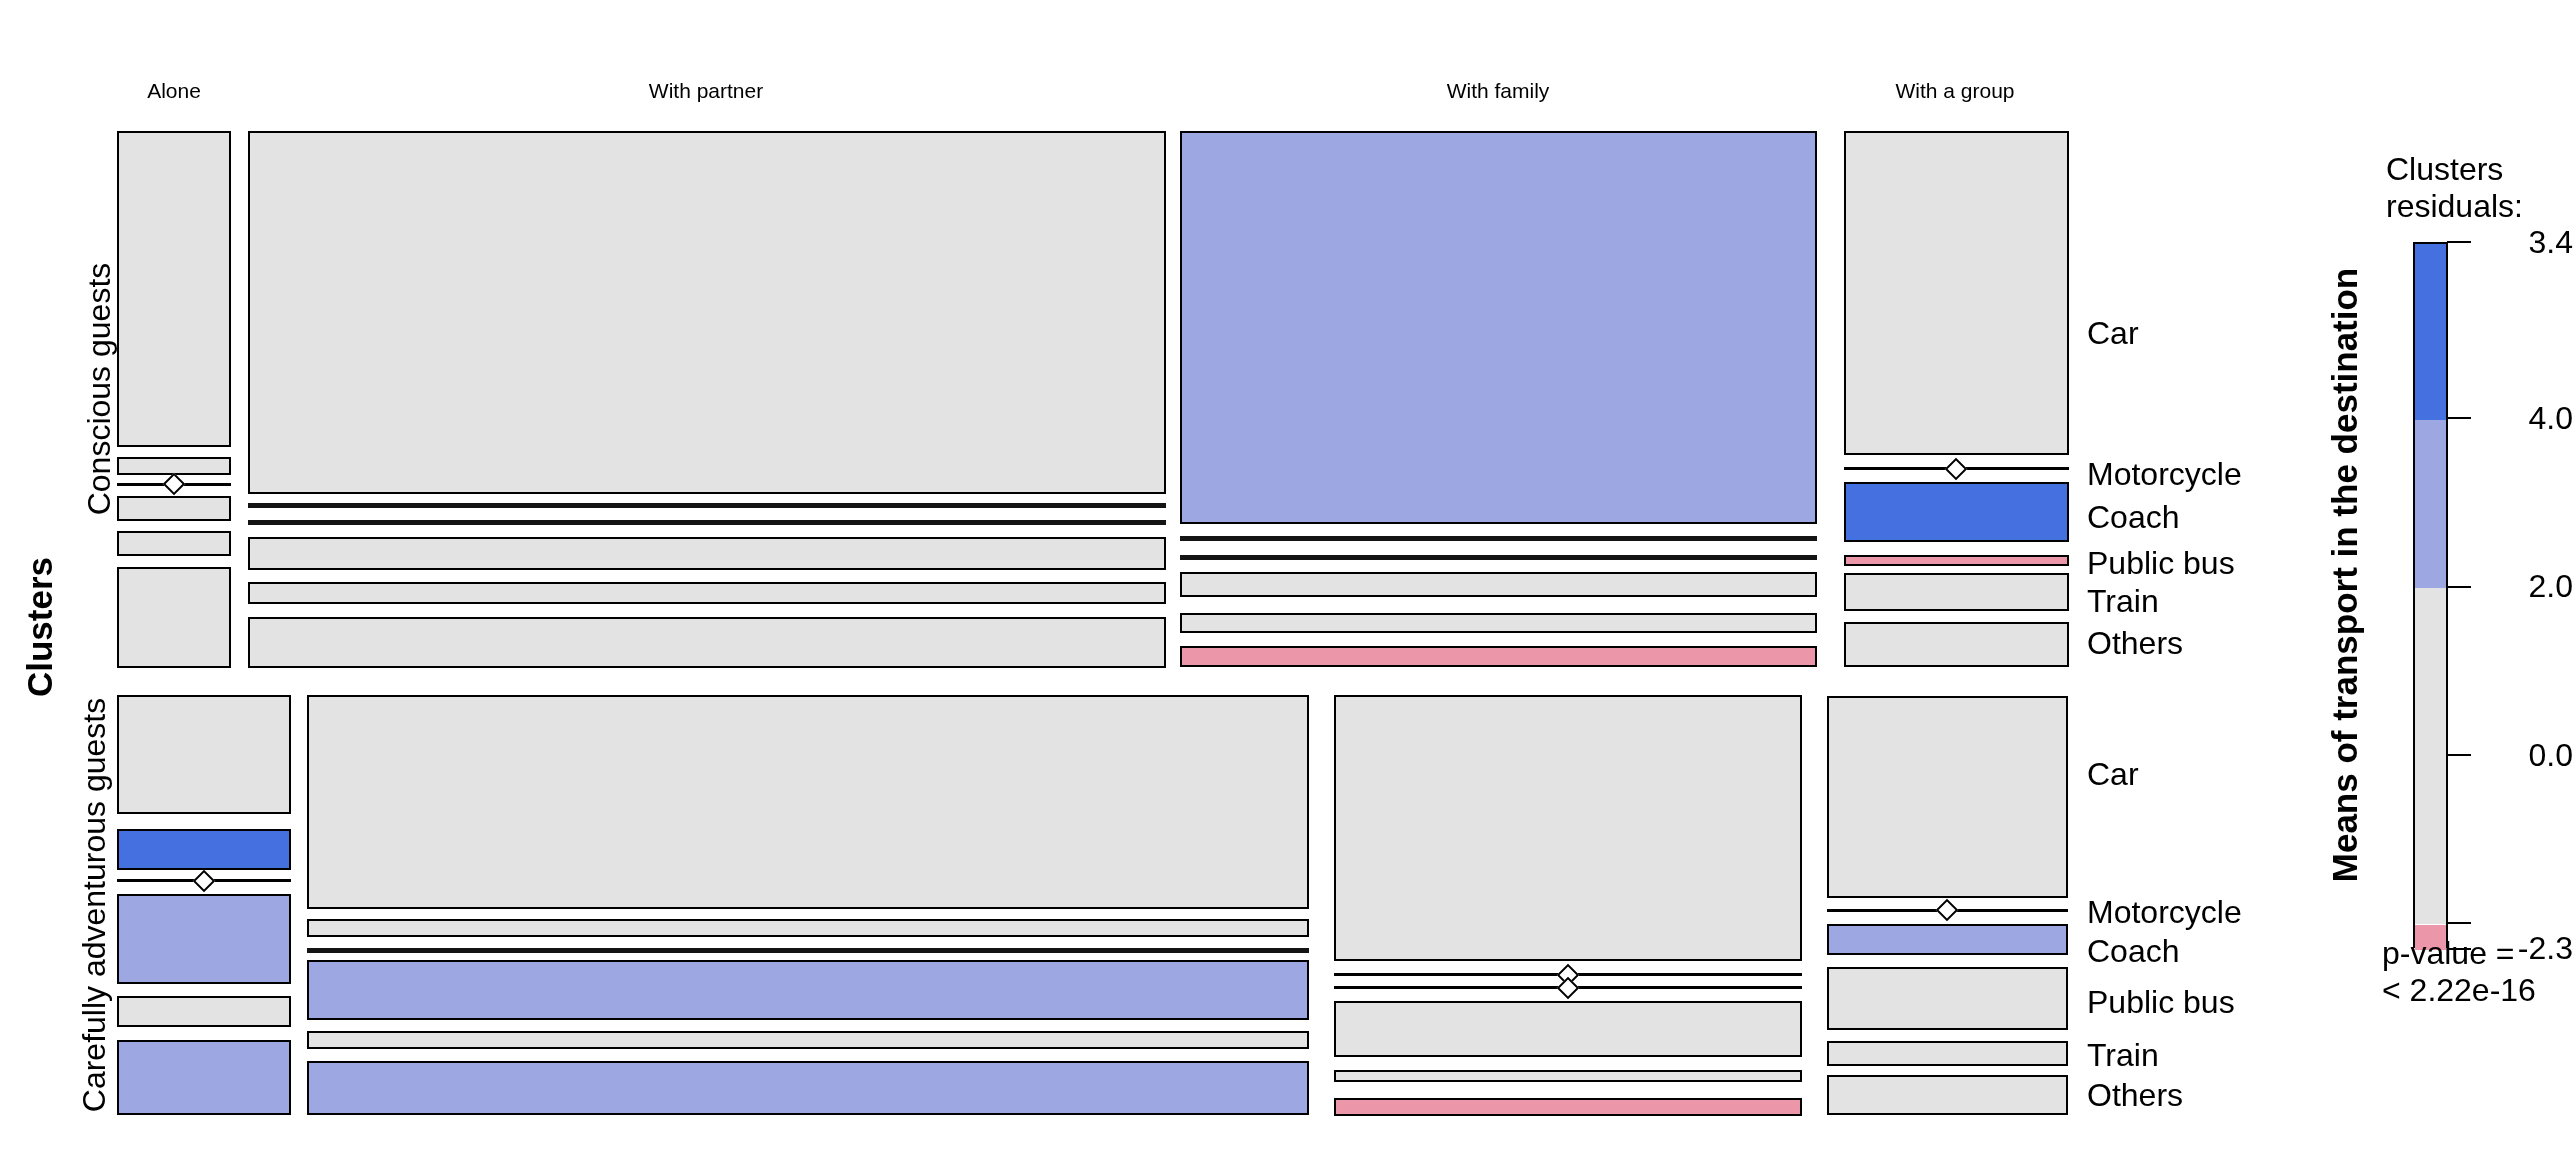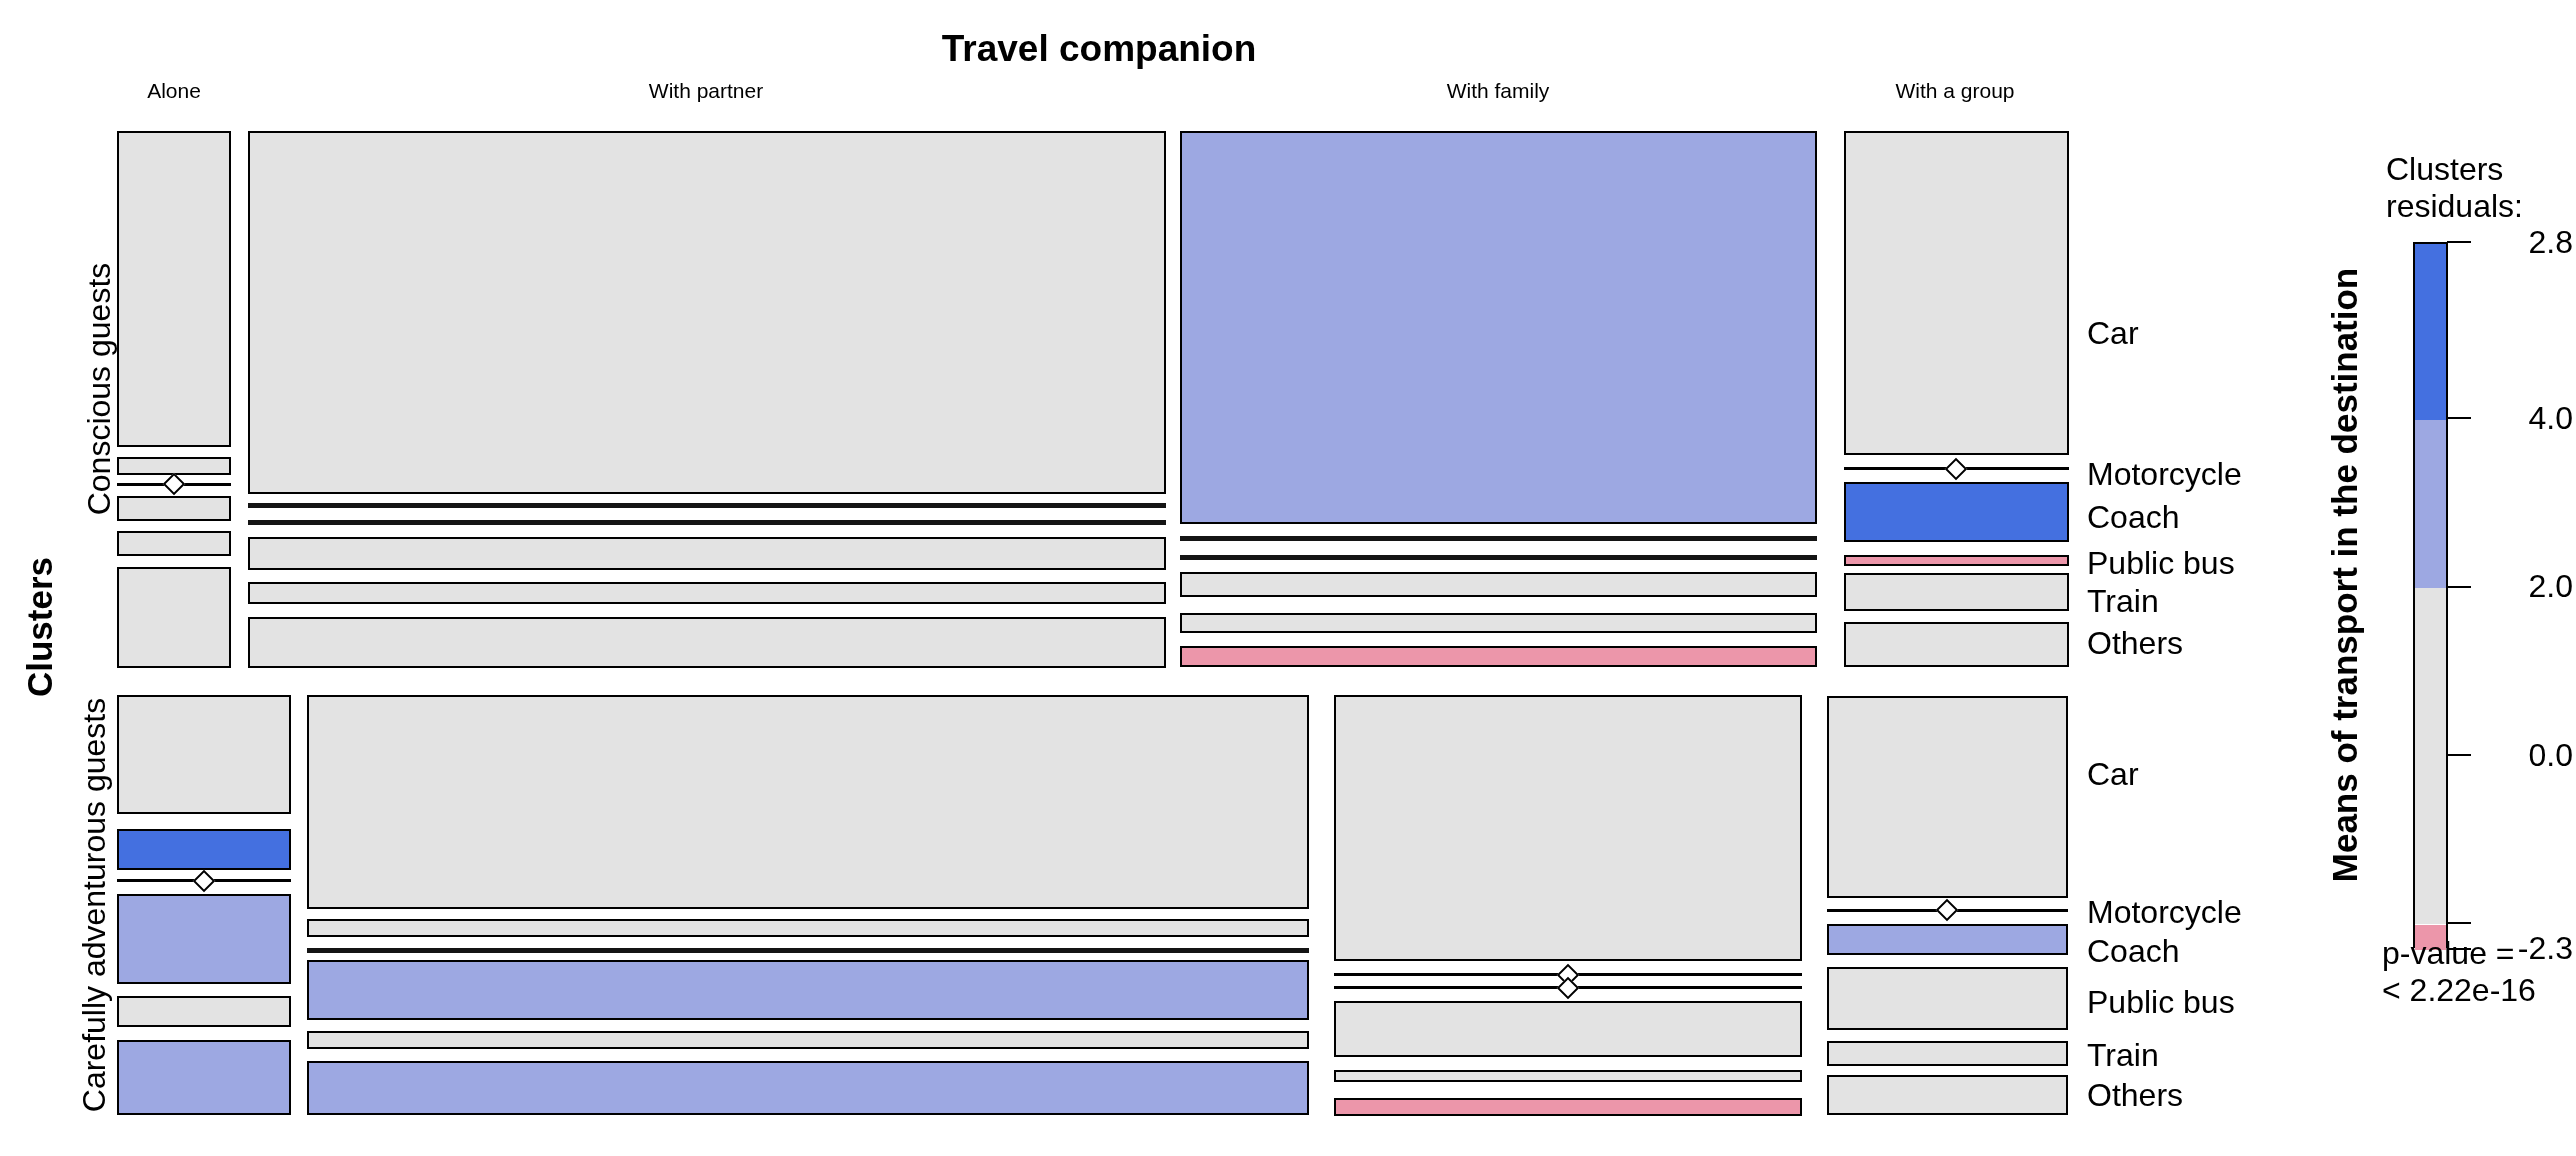--- a/index.html
+++ b/index.html
@@ -19,21 +19,20 @@
   .legend-title,.pvalue{font-size:32px;line-height:37px;white-space:nowrap;}
   .legend-bar{box-sizing:border-box;border:2.4px solid #000;}
   .legend-seg{position:absolute;left:0;width:100%;}
   .legend-tick{height:2.4px;background:#000;}
   .legend-tick-label{font-size:32px;transform:translateY(-50%);text-align:right;width:103px;white-space:nowrap;}
 </style>
 </head>
 <body>
 
 <div id="stage">
-  <div class="abs chart-title" style="left: 1099px; top: 49px;">Travel companion</div>
   <div class="abs axis-title" id="clusters-title" style="left: 40px; top: 627px;">Clusters</div>
   <div class="abs axis-title" id="transport-title" style="left: 2345px; top: 575px;">Means of transport in the destination</div>
 
   <div id="headers">
       <div class="abs col-header" style="left: 174px; top: 91px;">Alone</div>
       <div class="abs col-header" style="left: 706px; top: 91px;">With partner</div>
       <div class="abs col-header" style="left: 1498px; top: 91px; text-align: right;">With family</div>
       <div class="abs col-header" style="left: 1955px; top: 91px;">With a group</div>
     </div>
   <div id="cluster-labels">
@@ -117,21 +116,21 @@
       <div>residuals:</div>
     </div>
     <div class="abs legend-bar" id="legend-bar" style="left: 2413px; top: 242px; width: 35px; height: 706px;">
         <div class="legend-seg" style="top: 0px; height: 176px; background: rgb(68, 112, 224);"></div>
         <div class="legend-seg" style="top: 176px; height: 168px; background: rgb(157, 168, 226);"></div>
         <div class="legend-seg" style="top: 344px; height: 336px; background: rgb(227, 227, 227);"></div>
         <div class="legend-seg" style="top: 681px; height: 25.4px; background: rgb(236, 150, 170);"></div>
       </div>
     <div id="legend-ticks">
         <div class="abs legend-tick" style="left: 2447px; top: 241px; width: 24px;"></div>
-        <div class="abs legend-tick-label" style="left: 2470px; top: 242px;">2.8</div>
+        <div class="abs legend-tick-label" style="left: 2470px; top: 242px;">3.4</div>
         <div class="abs legend-tick" style="left: 2447px; top: 417px; width: 24px;"></div>
         <div class="abs legend-tick-label" style="left: 2470px; top: 418px;">4.0</div>
         <div class="abs legend-tick" style="left: 2447px; top: 586px; width: 24px;"></div>
         <div class="abs legend-tick-label" style="left: 2470px; top: 586px;">2.0</div>
         <div class="abs legend-tick" style="left: 2447px; top: 754px; width: 24px;"></div>
         <div class="abs legend-tick-label" style="left: 2470px; top: 755px;">0.0</div>
         <div class="abs legend-tick" style="left: 2447px; top: 922px; width: 24px;"></div>
         <div class="abs legend-tick" style="left: 2447px; top: 948px; width: 24px;"></div>
         <div class="abs legend-tick-label" style="left: 2470px; top: 948px;">-2.3</div>
       </div>

